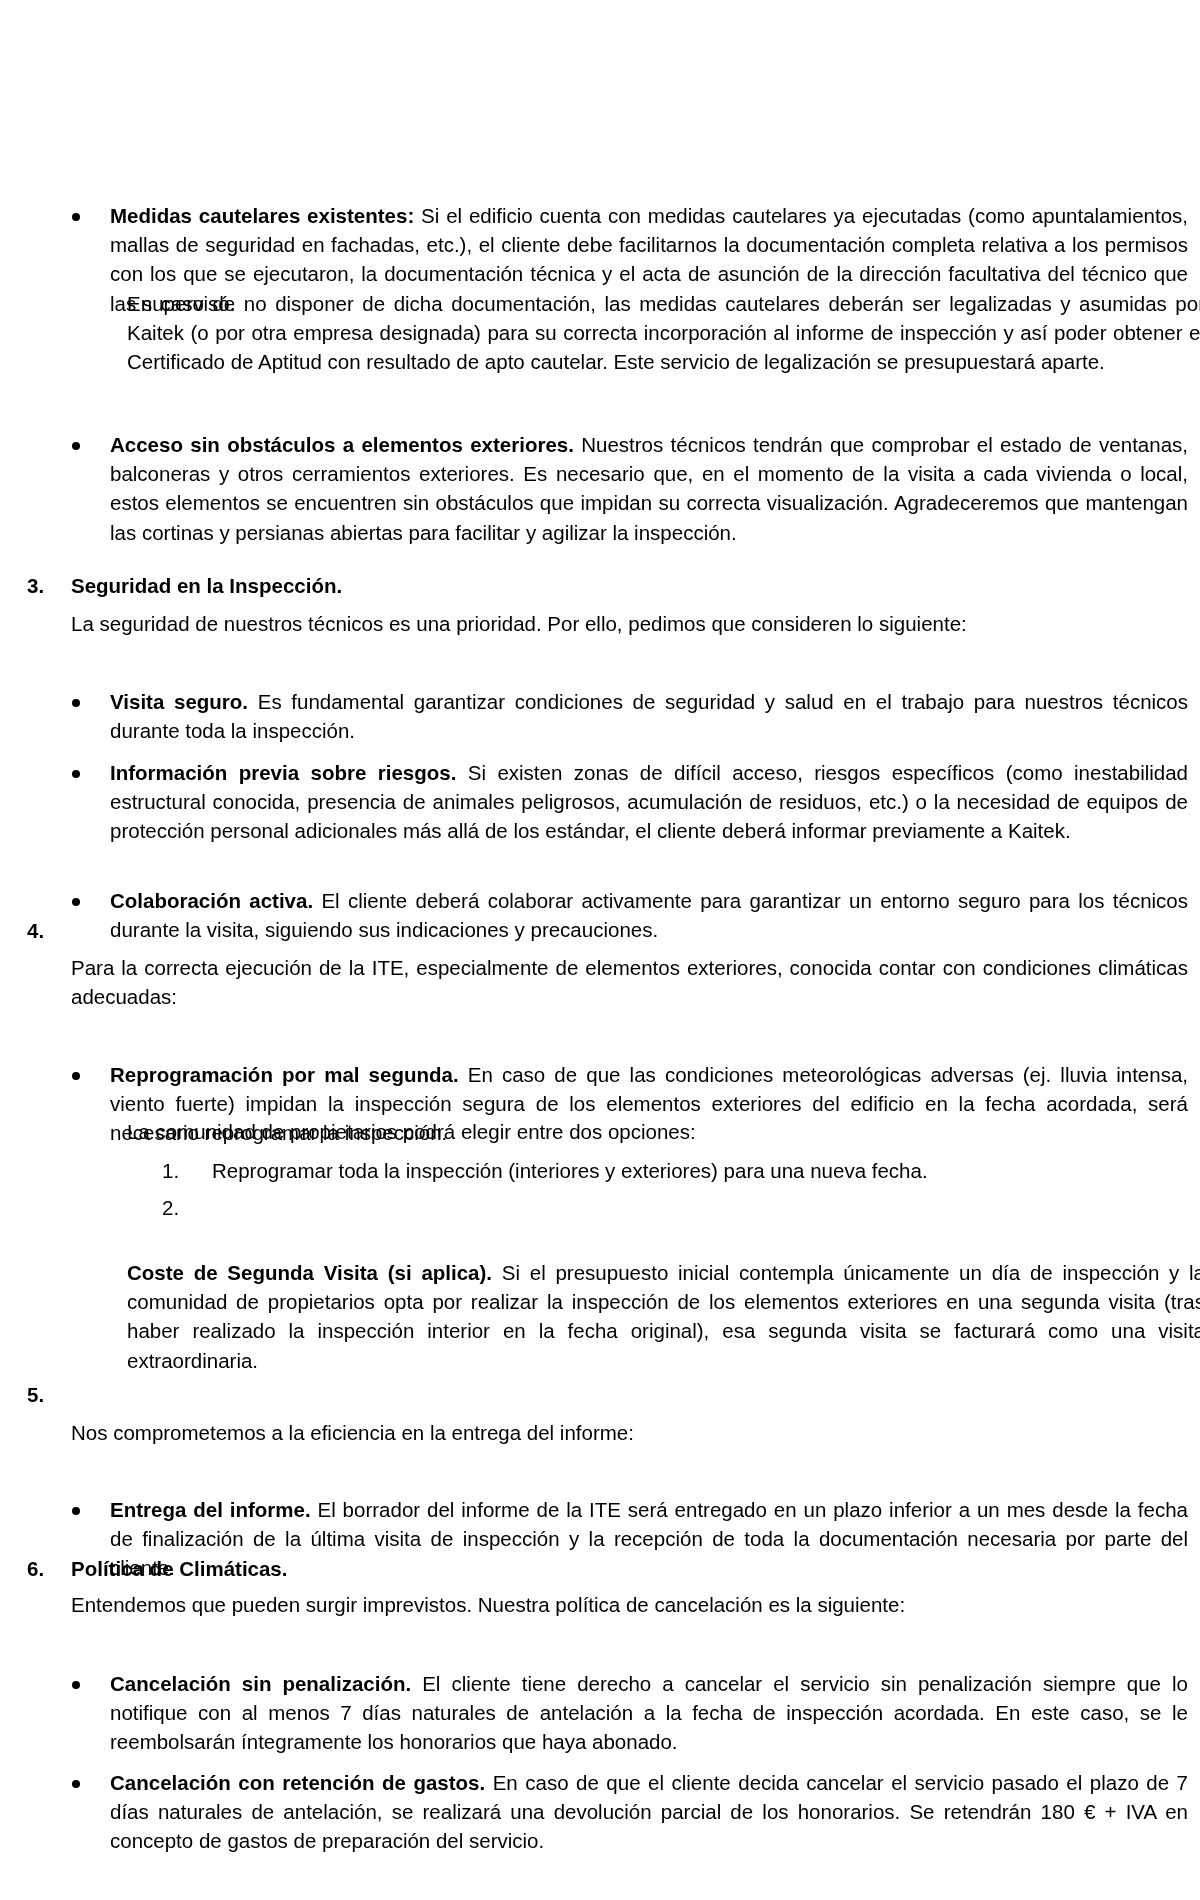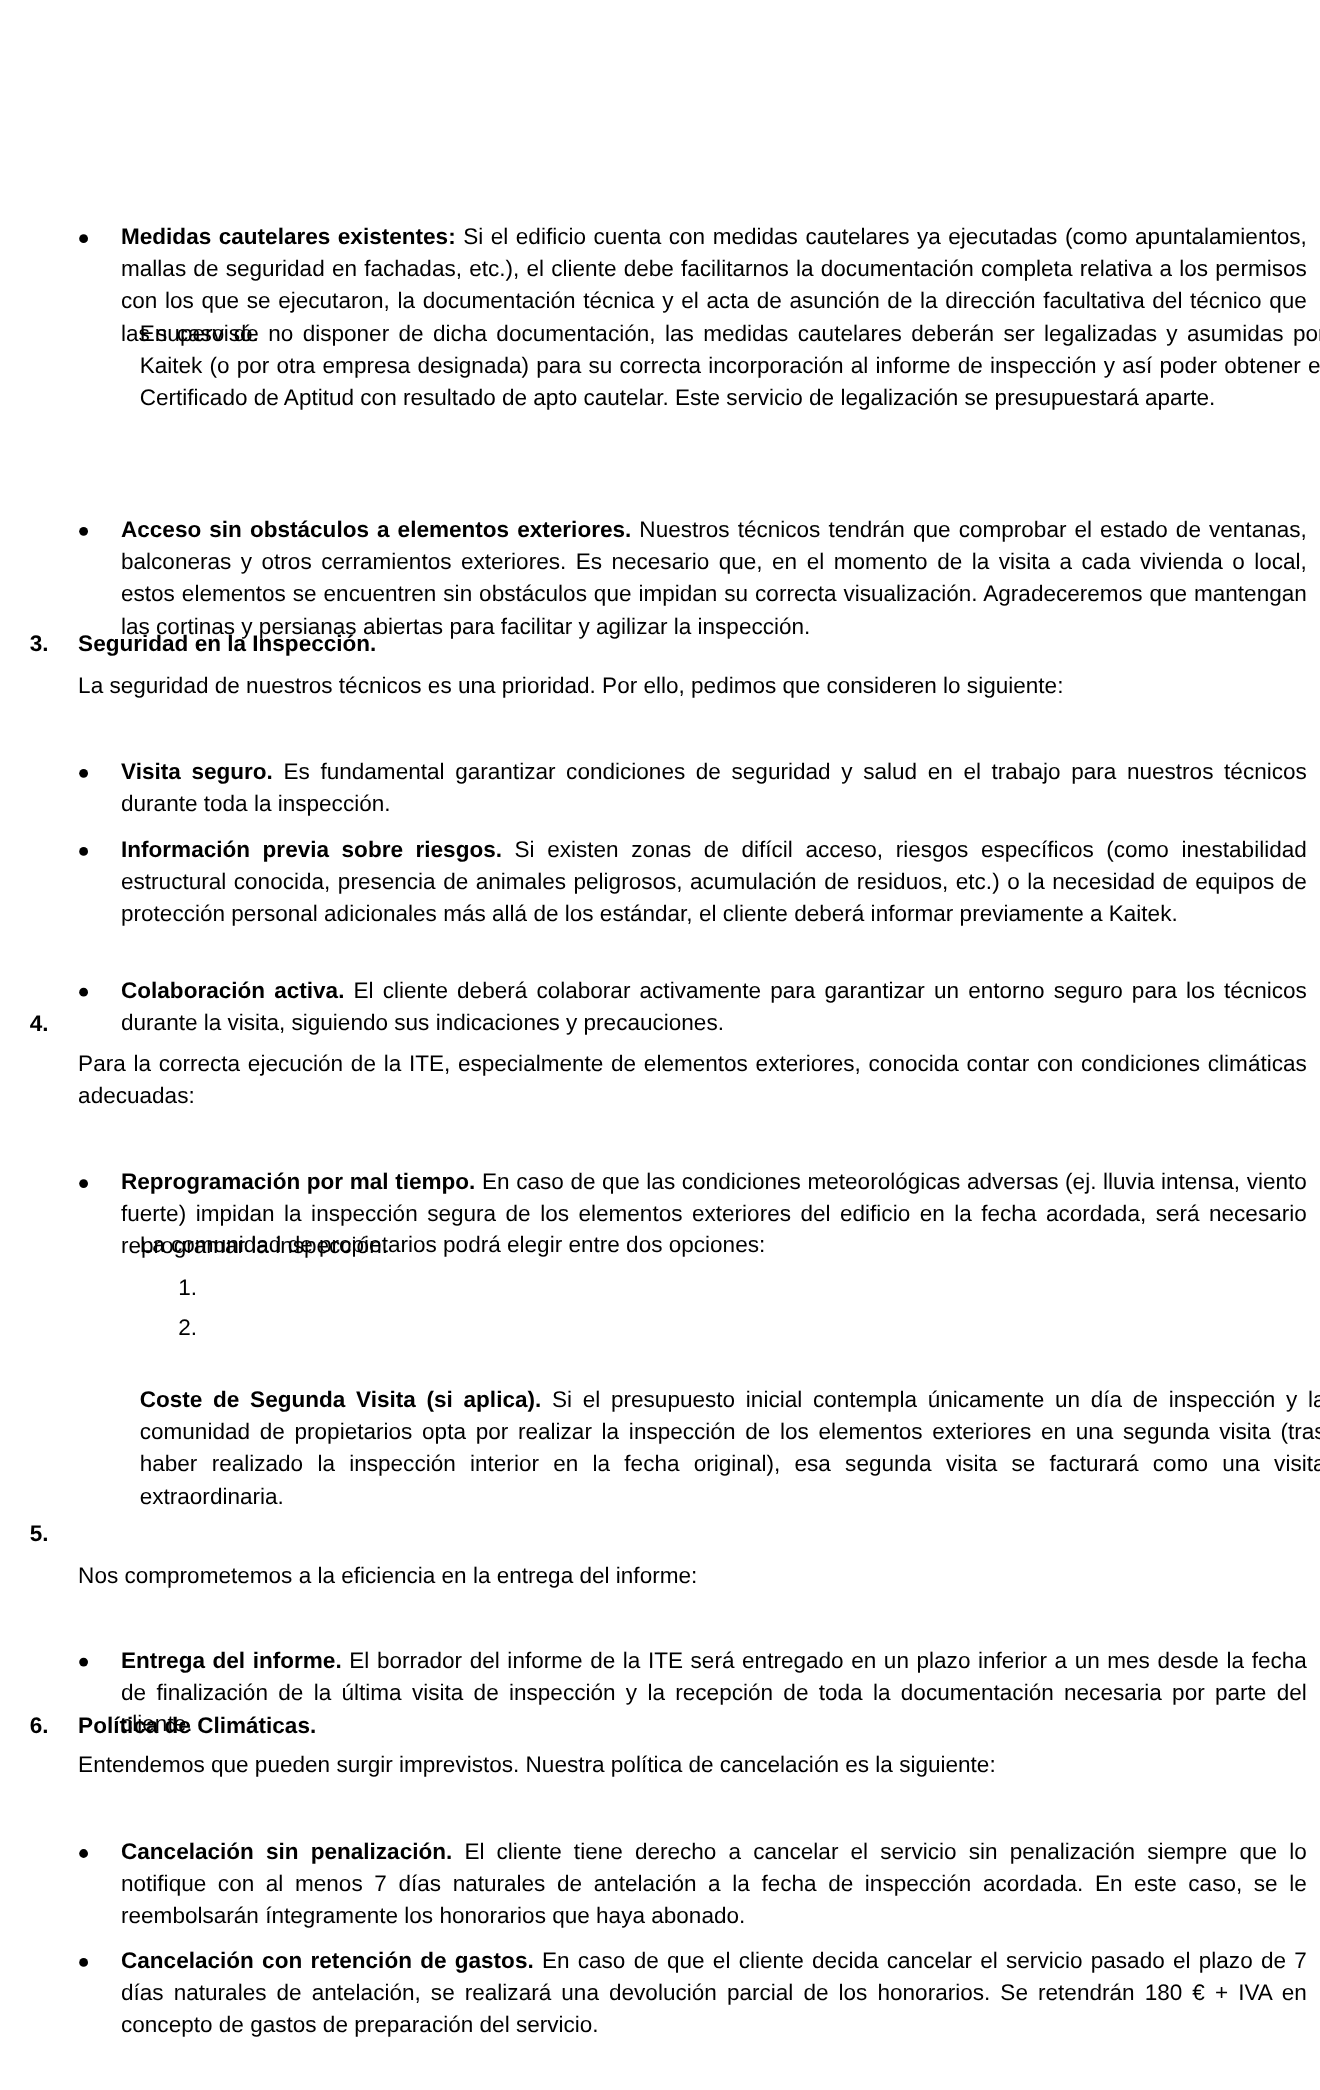--- a/index.html
+++ b/index.html
@@ -18,21 +18,21 @@
 </style>
 </head>
 <body>
 
 <div class="blk bul" style="top:165px">
   <span class="dot"></span>
   <b>Medidas cautelares existentes:</b><span> Si el edificio cuenta con medidas cautelares ya ejecutadas (como apuntalamientos, mallas de seguridad en fachadas, etc.), el cliente debe facilitarnos la documentación completa relativa a los permisos con los que se ejecutaron, la documentación técnica y el acta de asunción de la dirección facultativa del técnico que las supervisó.</span>
 </div>
 <div class="blk body" style="top:289px">En caso de no disponer de dicha documentación, las medidas cautelares deberán ser legalizadas y asumidas por Kaitek (o por otra empresa designada) para su correcta incorporación al informe de inspección y así poder obtener el Certificado de Aptitud con resultado de apto cautelar. Este servicio de legalización se presupuestará aparte.</div>
 
-<div class="blk bul" style="top:431px">
+<div class="blk bul" style="top:394px">
   <span class="dot"></span>
   <b>Acceso sin obstáculos a elementos exteriores.</b><span> Nuestros técnicos tendrán que comprobar el estado de ventanas, balconeras y otros cerramientos exteriores. Es necesario que, en el momento de la visita a cada vivienda o local, estos elementos se encuentren sin obstáculos que impidan su correcta visualización. Agradeceremos que mantengan las cortinas y persianas abiertas para facilitar y agilizar la inspección.</span>
 </div>
 
 <div class="blk h" style="top:571px">
   <span class="num">3.</span>
   <span>Seguridad en la Inspección.</span>
 </div>
 <div class="blk sec-body" style="top:609px">La seguridad de nuestros técnicos es una prioridad. Por ello, pedimos que consideren lo siguiente:</div>
 
@@ -49,26 +49,27 @@
   <b>Colaboración activa.</b><span> El cliente deberá colaborar activamente para garantizar un entorno seguro para los técnicos durante la visita, siguiendo sus indicaciones y precauciones.</span>
 </div>
 
 <div class="blk h" style="top:916px">
   <span class="num">4.</span>
 </div>
 <div class="blk sec-body" style="top:953px">Para la correcta ejecución de la ITE, especialmente de elementos exteriores, conocida contar con condiciones climáticas adecuadas:</div>
 
 <div class="blk bul" style="top:1024px">
   <span class="dot"></span>
-  <b>Reprogramación por mal tiempo.</b><span> En caso de que las condiciones meteorológicas adversas (ej. lluvia intensa, viento fuerte) impidan la inspección segura de los elementos exteriores del edificio en la fecha acordada, será necesario reprogramar la inspección.</span>
+  <b>Reprogramación por mal segunda.</b><span> En caso de que las condiciones meteorológicas adversas (ej. lluvia intensa, viento fuerte) impidan la inspección segura de los elementos exteriores del edificio en la fecha acordada, será necesario reprogramar la inspección.</span>
 </div>
 <div class="blk body" style="top:1117px">La comunidad de propietarios podrá elegir entre dos opciones:</div>
 
 <div class="blk sub" style="top:1156px">
   <span class="subnum">1.</span>
+  <span>Reprogramar toda la inspección (interiores y exteriores) para una nueva fecha.</span>
 </div>
 <div class="blk sub" style="top:1193px">
   <span class="subnum">2.</span>
 </div>
 
 <div class="blk body" style="top:1258px">
   <b>Coste de Segunda Visita (si aplica).</b><span> Si el presupuesto inicial contempla únicamente un día de inspección y la comunidad de propietarios opta por realizar la inspección de los elementos exteriores en una segunda visita (tras haber realizado la inspección interior en la fecha original), esa segunda visita se facturará como una visita extraordinaria.</span>
 </div>
 
 <div class="blk h" style="top:1380px">

